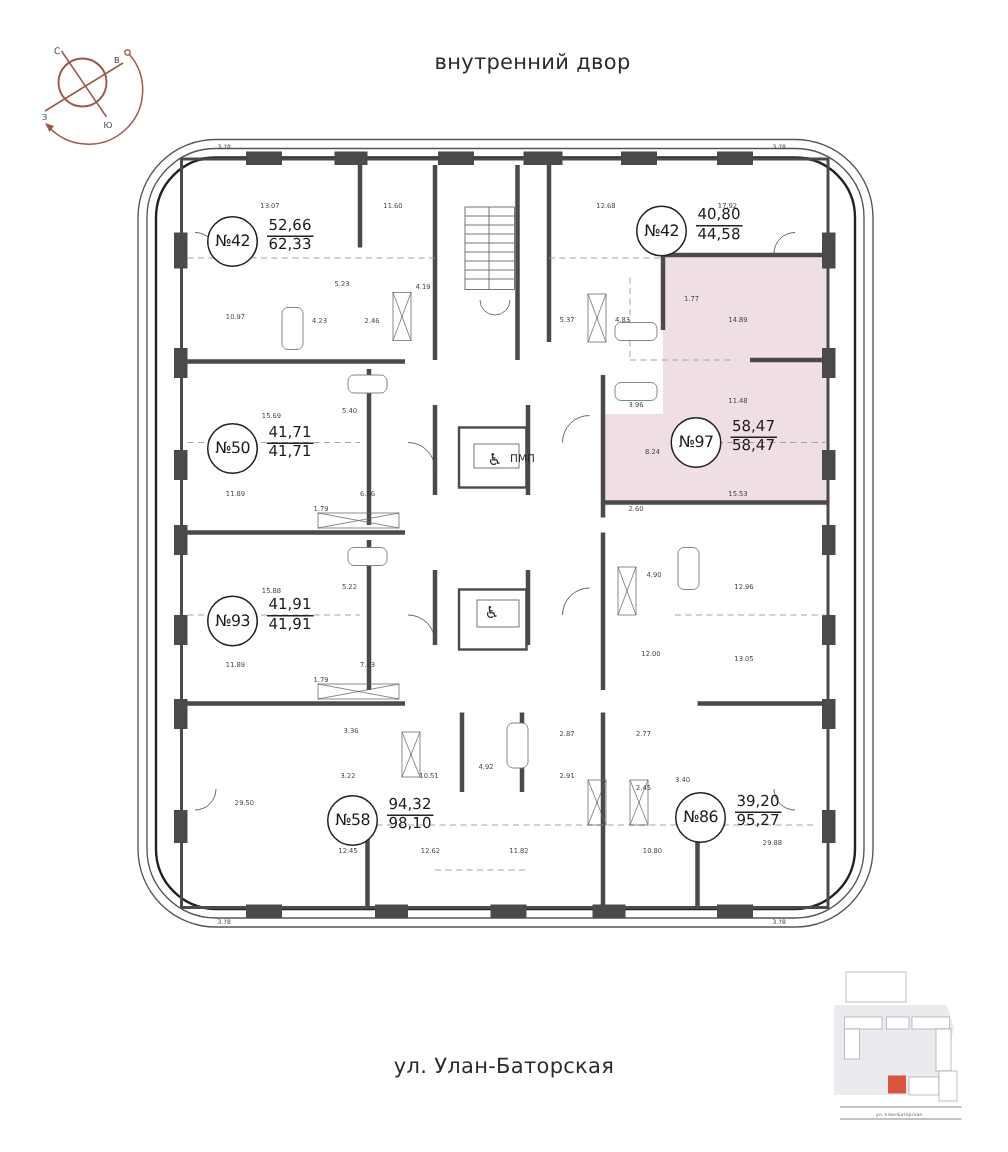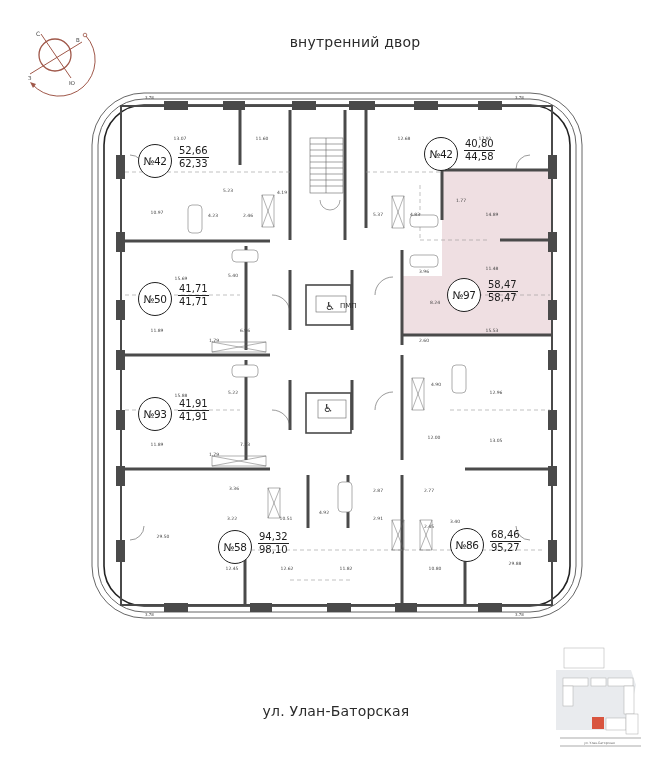--- a/index.html
+++ b/index.html
@@ -235,21 +235,21 @@
 <div class="apt" style="left:218px;top:530px;">
   <div class="circle">№58</div>
   <div class="areas">
       <span class="a1">94,32</span>
       <span class="a2">98,10</span>
     </div>
 </div>
 <div class="apt" style="left:450px;top:528px;">
   <div class="circle">№86</div>
   <div class="areas">
-      <span class="a1">68,46</span>
+      <span class="a1">39,20</span>
       <span class="a2">95,27</span>
     </div>
 </div>
 
 <div class="room" style="left:180px;top:138px;">13.07</div>
 <div class="room" style="left:262px;top:138px;">11.60</div>
 <div class="room" style="left:228px;top:190px;">5.23</div>
 <div class="room" style="left:282px;top:192px;">4.19</div>
 <div class="room" style="left:157px;top:212px;">10.97</div>
 <div class="room" style="left:213px;top:215px;">4.23</div>

